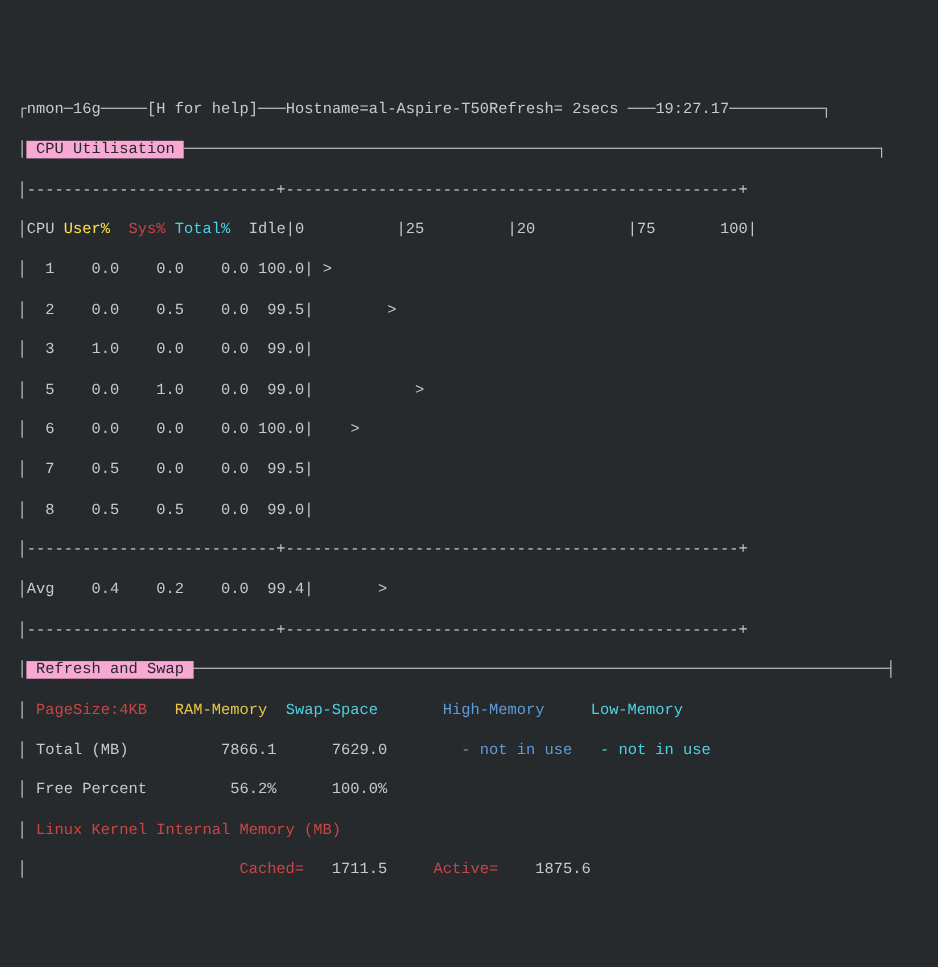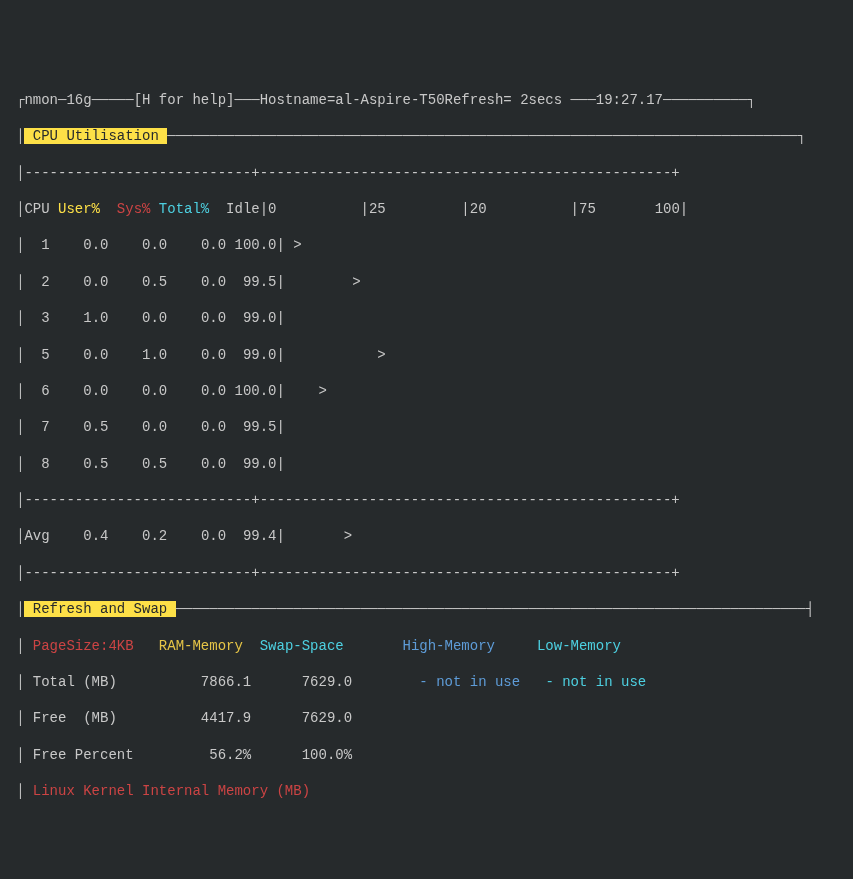--- a/index.html
+++ b/index.html
@@ -11,21 +11,21 @@
     font-size: 14px;
     line-height: 1.3;
     white-space: pre;
     width: 853px;
   }
   .green { color: #fde047; }
   .red { color: #cc4444; text-align: center; }
   .cyan { color: #4dd0e1; }
   .blue { color: #5e9cd8; }
   .yellow { color: #e6c547; }
-  .inverse { background: #fde047; color: #262a2c; }
+  .inverse { background: #f9a8d4; color: #262a2c; }
   .line { display: block; margin-left: 16px; }
 </style>
 </head>
 <body>
 
 
 
 <div>
 <span class="line">┌<span>nmon</span>─<span>16g</span>─────<span>[H for help]</span>───<span>Hostname=</span><span>al-Aspire-T50</span><span>Refresh=</span><span> 2secs</span> ───<span>19:27.17</span>──────────┐</span>
 <span class="line">│<span class="inverse"> CPU Utilisation </span>───────────────────────────────────────────────────────────────────────────┐</span>
@@ -37,23 +37,23 @@
 <span class="line">│<span>  5</span>  <span>  0.0</span>  <span>  1.0</span>  <span>  0.0</span> <span> 99.0</span>|<span>           &gt;</span></span>
 <span class="line">│<span>  6</span>  <span>  0.0</span>  <span>  0.0</span>  <span>  0.0</span> <span>100.0</span>|<span>    &gt;</span></span>
 <span class="line">│<span>  7</span>  <span>  0.5</span>  <span>  0.0</span>  <span>  0.0</span> <span> 99.5</span>|<span></span></span>
 <span class="line">│<span>  8</span>  <span>  0.5</span>  <span>  0.5</span>  <span>  0.0</span> <span> 99.0</span>|<span></span></span>
 <span class="line">│---------------------------+-------------------------------------------------+</span>
 <span class="line">│<span>Avg</span>  <span>  0.4</span>  <span>  0.2</span>  <span>  0.0</span> <span> 99.4</span>|<span>       &gt;</span></span>
 <span class="line">│---------------------------+-------------------------------------------------+</span>
 <span class="line">│<span class="inverse"> Refresh and Swap </span>───────────────────────────────────────────────────────────────────────────┤</span>
 <span class="line">│ <span class="red">PageSize:4KB</span>   <span class="yellow">RAM-Memory</span>  <span class="cyan">Swap-Space</span>       <span class="blue">High-Memory</span>     <span class="cyan">Low-Memory</span></span>
 <span class="line">│ <span>Total (MB)</span>          <span>7866.1</span>      <span>7629.0</span>        <span class="blue">- not in use</span>   <span class="cyan">- not in use</span></span>
-<span class="line">│ <span>Free  (MB)</span>          <span>4417.9</span>      <span>7629.0</span></span>
 <span class="line">│ <span>Free Percent</span>         <span>56.2%</span>      <span>100.0%</span></span>
 <span class="line">│ <span class="red">Linux Kernel Internal Memory (MB)</span></span>
+<span class="line">│                       <span class="red">Cached=</span>   <span>1711.5</span>     <span class="red">Active=</span>    <span>1875.6</span></span>
 
 
 
 
 
 
 
 
 
 

